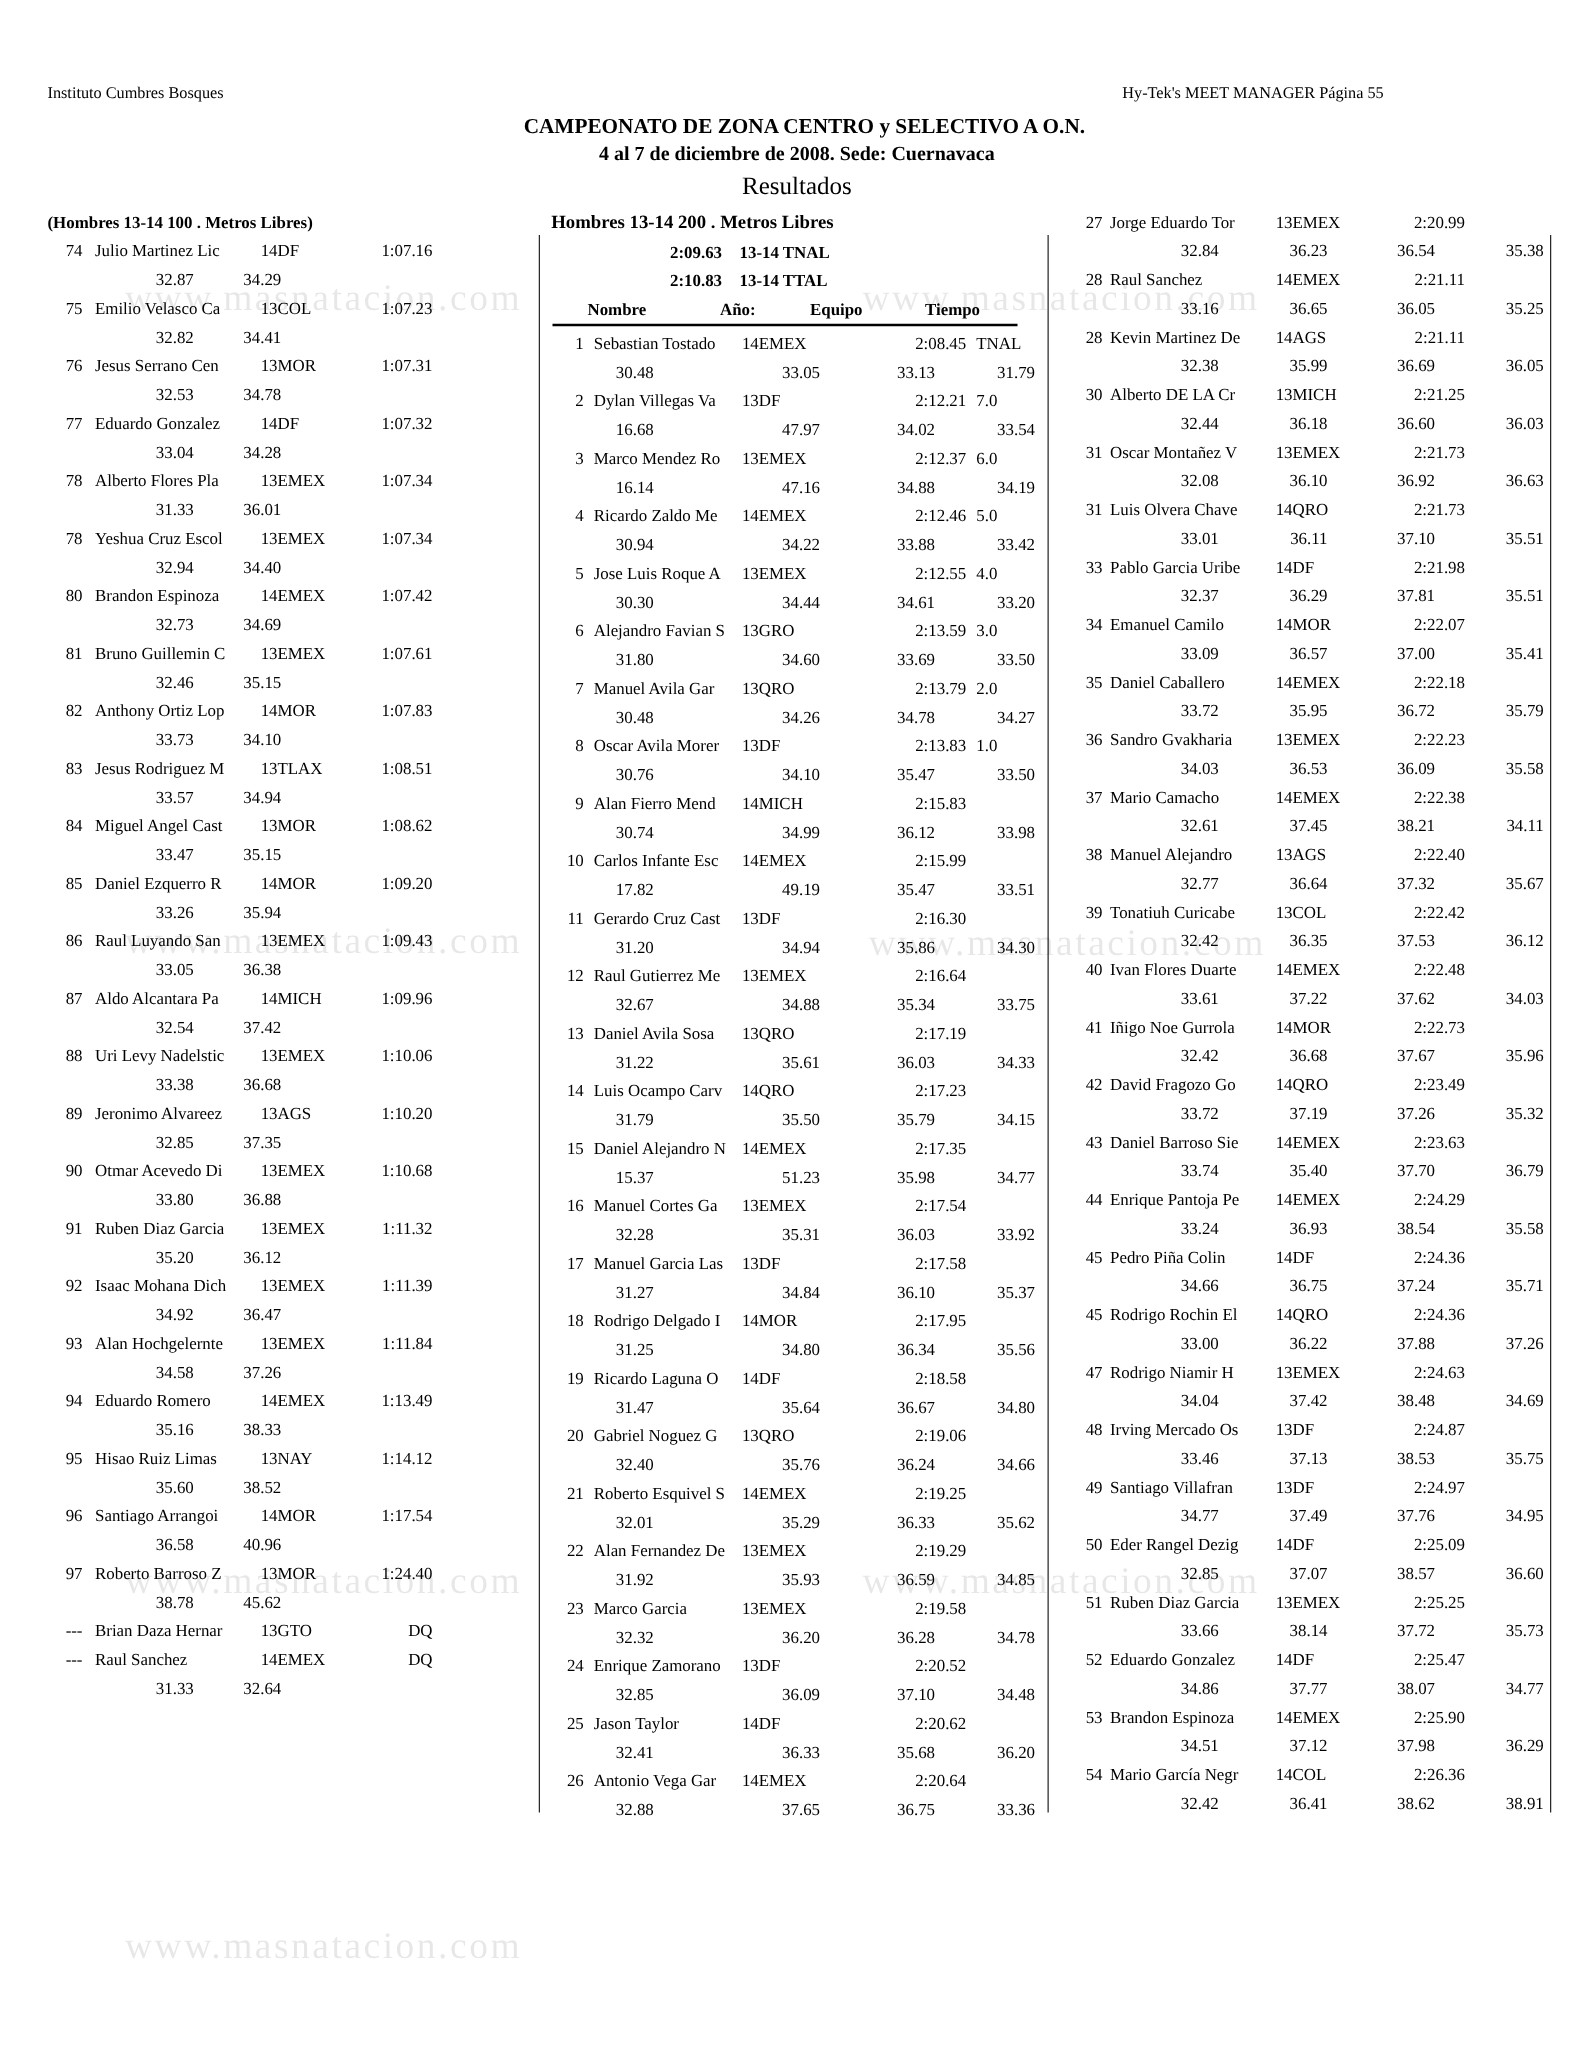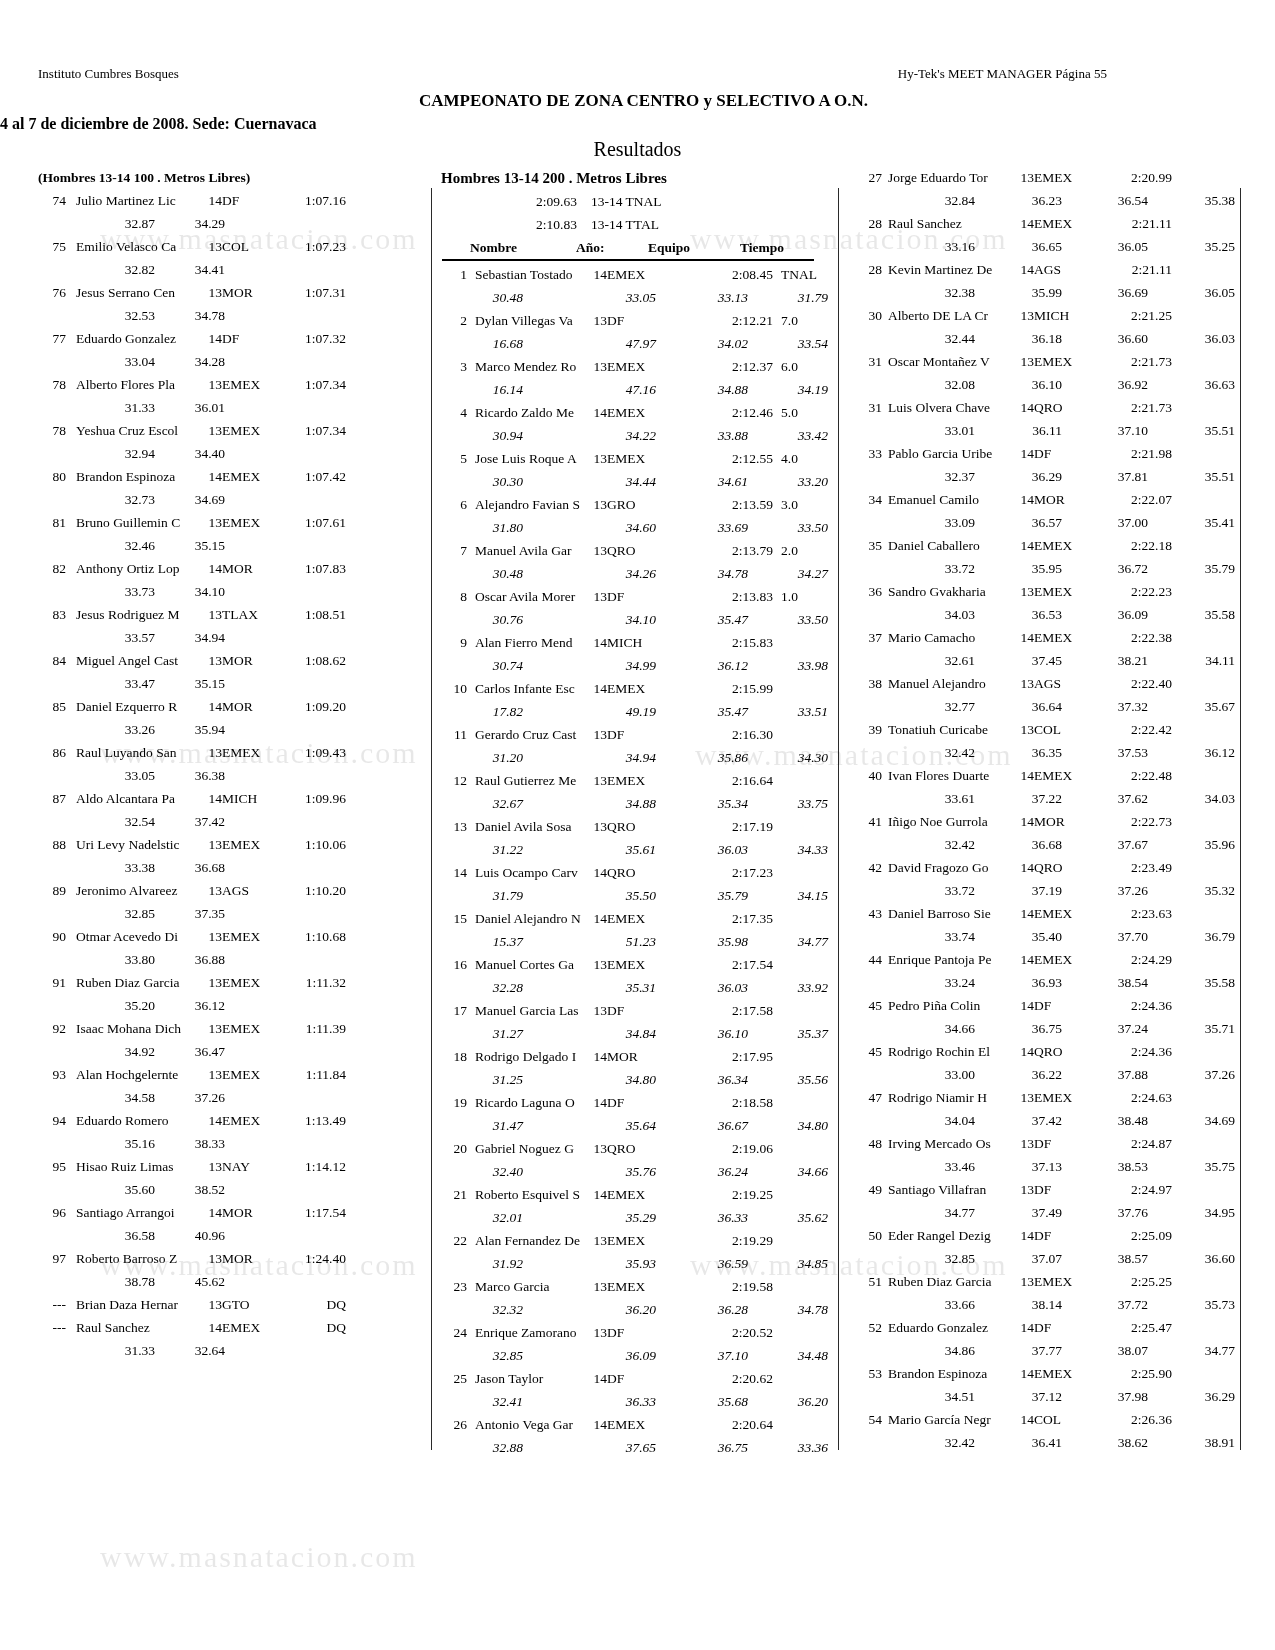--- a/index.html
+++ b/index.html
@@ -3,47 +3,47 @@
 <meta charset="utf-8">
 <style>
   html,body{margin:0;padding:0;background:#fff;}
   body{
     width:1275px;height:1650px;position:relative;
     font-family:"Liberation Serif","DejaVu Serif",serif;
     color:#000;font-size:13.5px;overflow:hidden;
   }
   .topbar{display:flex;justify-content:space-between;padding:66px 168px 0 38px;font-size:13px;}
   .doc-title{text-align:center;font-weight:bold;font-size:17px;margin-top:9px;padding-left:12px;}
-  .doc-subtitle{font-weight:bold;font-size:16px;margin-top:4px;}
+  .doc-subtitle{text-align:center;font-weight:bold;font-size:16px;margin-top:4px;}
   .results-heading{text-align:center;font-weight:normal;font-size:20px;margin-top:5px;}
   .columns{display:flex;margin-left:38px;margin-top:5px;align-items:flex-start;}
   .col{box-sizing:border-box;}
   .col-left{width:393px;}
   .col-mid{width:407px;padding-left:10px;}
   .col-right{width:437px;padding-left:16px;}
   .row{display:grid;height:23px;line-height:23px;white-space:nowrap;}
   .c-place{text-align:right;}
   .c-name{overflow:hidden;}
   .c-age{text-align:right;}
   .c-team{text-align:left;}
   .c-time{text-align:right;}
   .c-pts{text-align:left;padding-left:8px;}
   .c-split{text-align:right;}
   
   .col-left .r1{grid-template-columns:28px 10px 124px 22px 62px 62px auto;}
   .col-left .r2{grid-template-columns:117px 70px;}
   
   .col-mid .r1{grid-template-columns:26px 8px 110px 22px 62px 104px auto;}
-  .col-mid .r2{grid-template-columns:82px 133px 92px 80px;font-style:italic;}
+  .col-mid .r2{grid-template-columns:82px 133px 92px 80px;}
   
   .col-right .r1{grid-template-columns:28px 6px 124px 22px 62px 76px auto;}
   .col-right .r2{grid-template-columns:121px 87px 86px 87px;}
   .cont-heading{font-weight:bold;height:23px;line-height:23px;}
   .event-heading{font-weight:bold;font-size:15px;height:24px;line-height:24px;}
-  .record-line{font-weight:normal;height:23px;line-height:23px;padding-left:95px;}
+  .record-line{font-weight:bold;height:23px;line-height:23px;padding-left:95px;}
   .record-line .rec-label{padding-left:14px;}
   .table-head{display:grid;grid-template-columns:29px 106px 72px 92px auto;font-weight:bold;height:23px;line-height:23px;}
   .head-rule{border-top:2px solid #000;width:372px;margin-left:1px;margin-bottom:2px;}
   .divider{position:absolute;width:1px;background:#2a2a2a;top:188px;height:1262px;}
   .wm{position:absolute;font-size:30px;letter-spacing:2px;opacity:0.09;white-space:nowrap;}
 </style>
 </head>
 <body>
 
 <div class="topbar">

